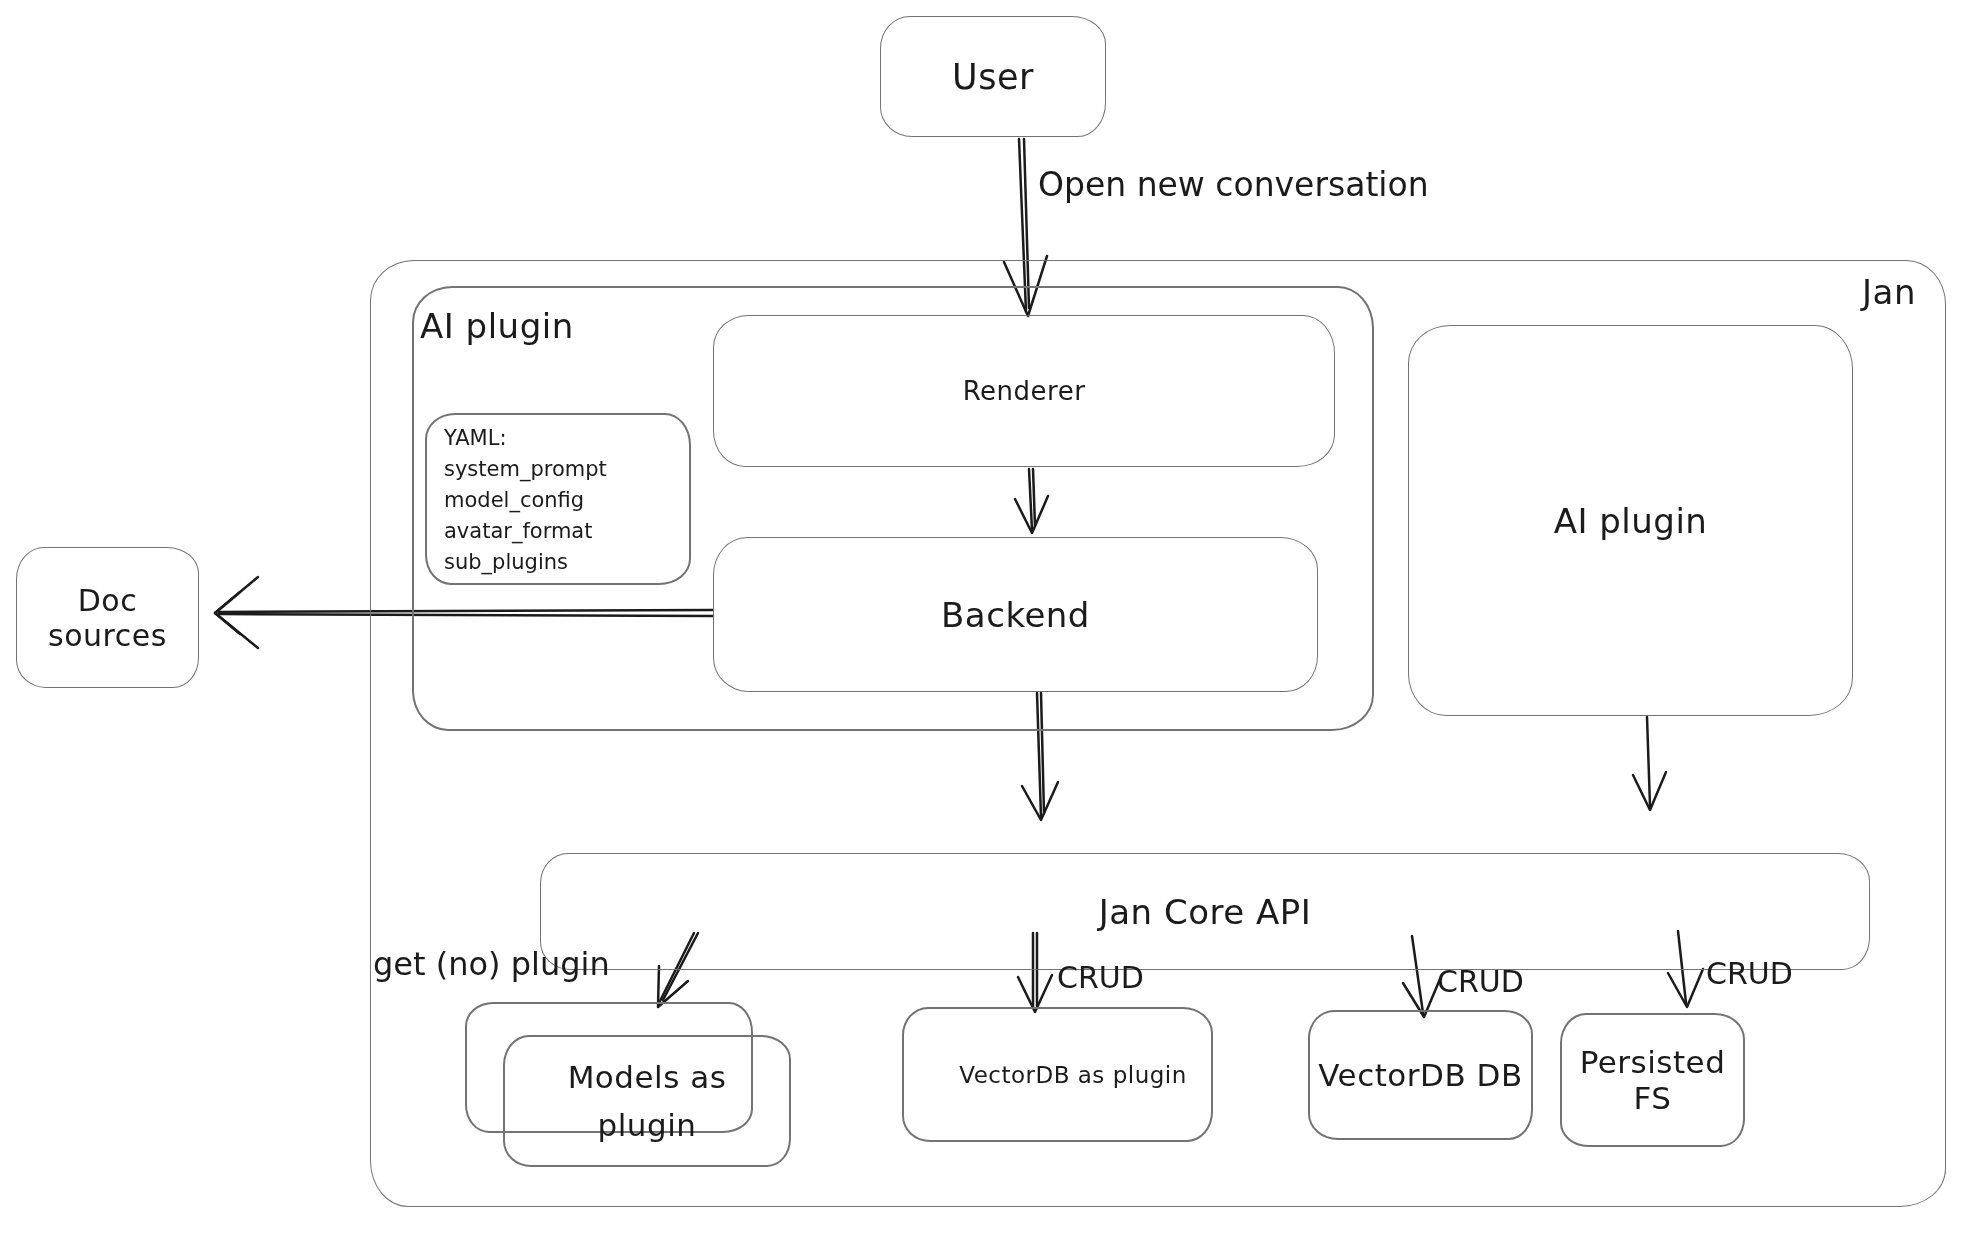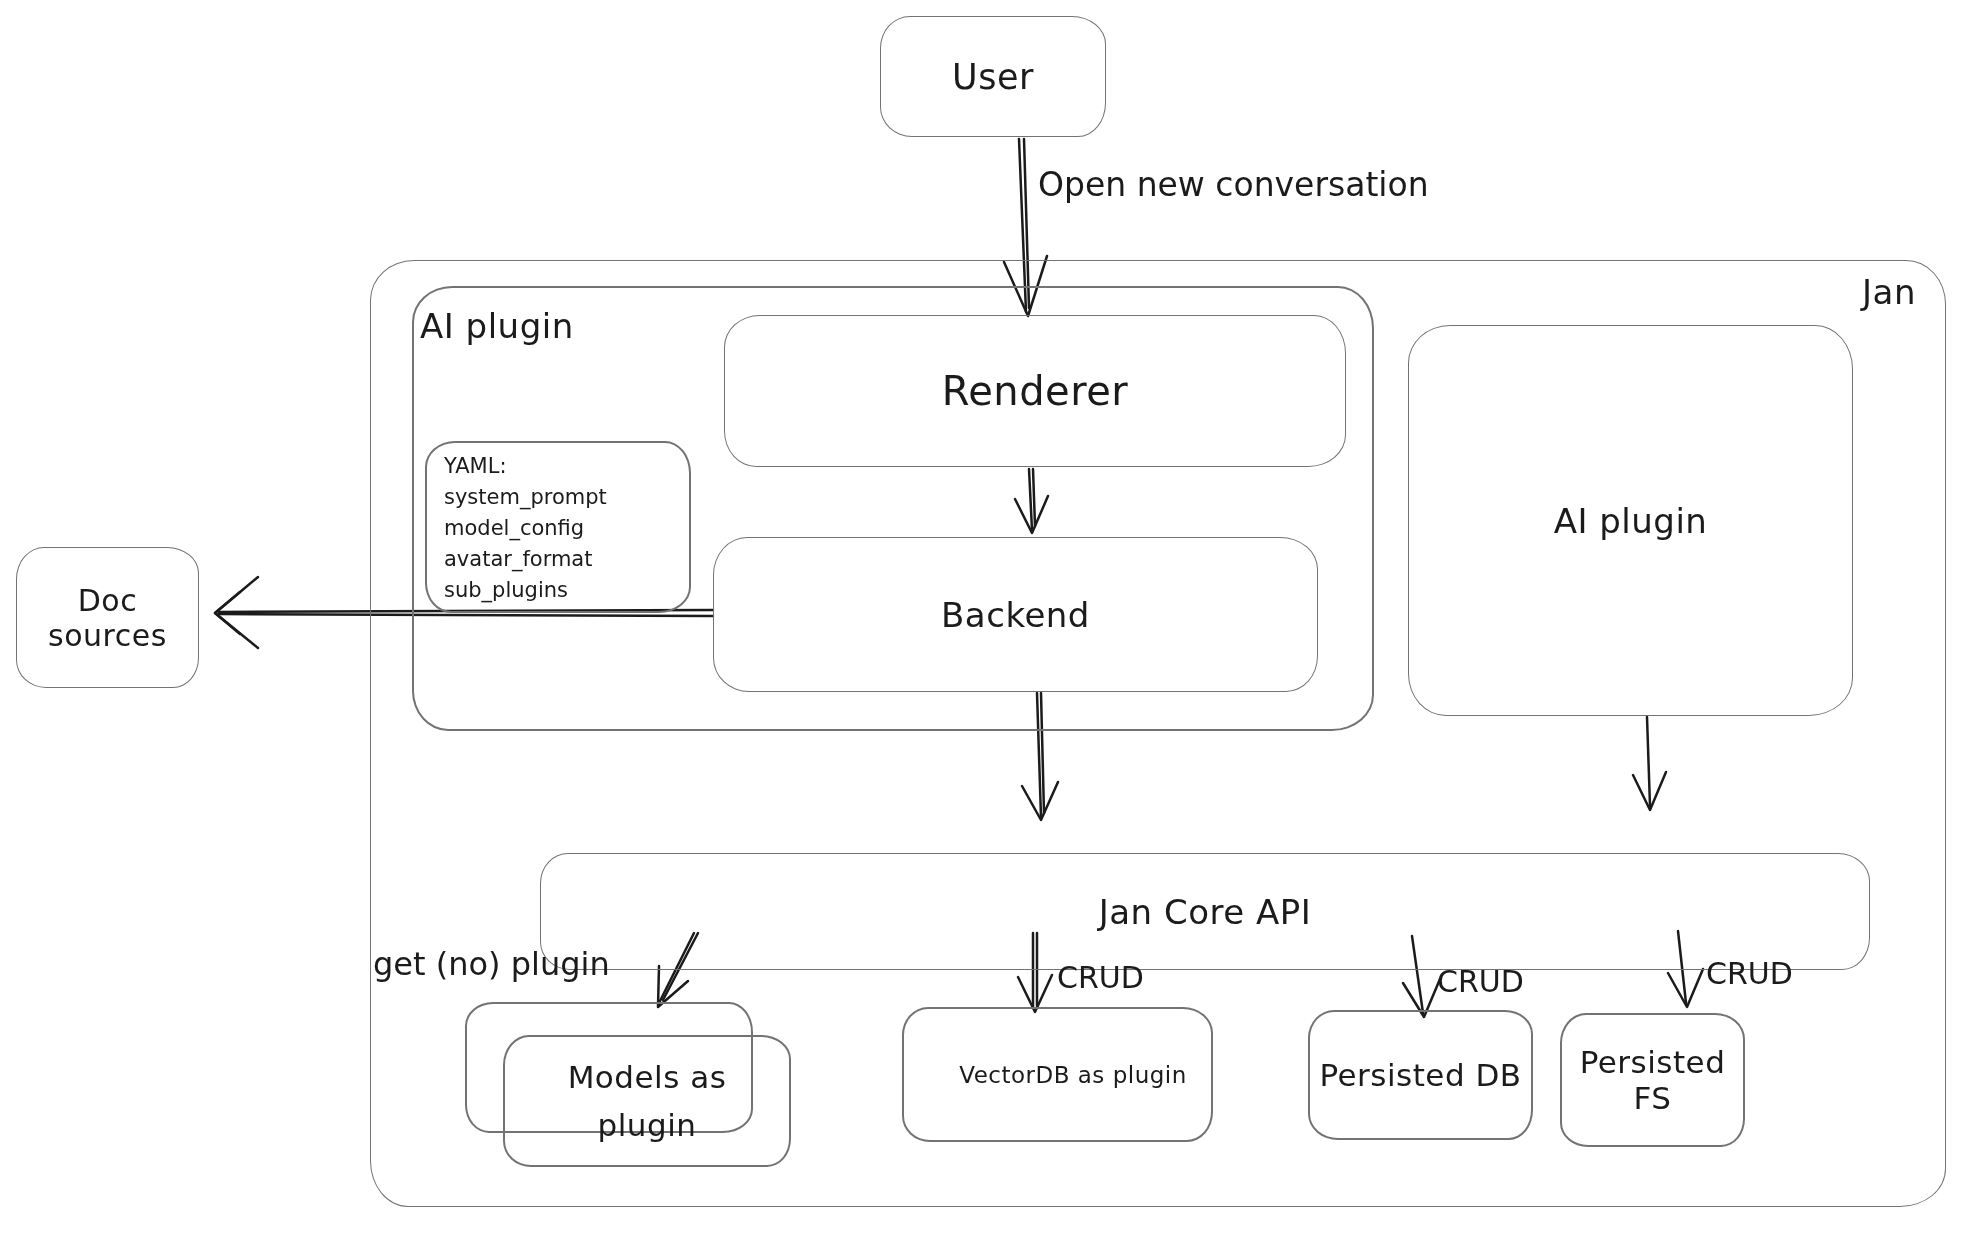--- a/index.html
+++ b/index.html
@@ -37,22 +37,22 @@
     color: #1b1b1b;
     white-space: nowrap;
   }
   .node-text { letter-spacing: 0.5px; }
 
   .user-box        { left: 880px;  top: 16px;   width: 226px;  height: 121px; border-radius: 30px 34px 28px 32px / 32px 28px 34px 30px; font-size: 35px; }
   .jan-box         { left: 370px;  top: 260px;  width: 1576px; height: 947px; border-radius: 44px 40px 46px 38px / 40px 44px 38px 46px; }
   .jan-label       { left: 1760px; top: 272px;  width: 156px;  text-align: right; font-size: 34px; }
   .aiplug-container{ left: 412px;  top: 286px;  width: 962px;  height: 445px; border-radius: 40px 36px 42px 36px / 36px 42px 36px 40px; border-width: 2.5px; }
   .aiplug-label    { left: 420px;  top: 306px;  font-size: 34px; }
-  .renderer-box    { left: 713px;  top: 315px;  width: 622px;  height: 152px; border-radius: 36px 32px 38px 32px / 32px 38px 32px 36px; font-size: 40px; margin-left: 11px; }
-  .yaml-box        { left: 425px;  top: 413px;  width: 266px;  height: 172px; border-radius: 30px 26px 32px 26px / 26px 32px 26px 30px; border-width: 2.5px; margin-top: 28px; }
+  .renderer-box    { left: 713px;  top: 315px;  width: 622px;  height: 152px; border-radius: 36px 32px 38px 32px / 32px 38px 32px 36px; font-size: 26px; }
+  .yaml-box        { left: 425px;  top: 413px;  width: 266px;  height: 172px; border-radius: 30px 26px 32px 26px / 26px 32px 26px 30px; border-width: 2.5px; }
   .yaml-text       { padding: 8px 0 0 17px; font-size: 21px; line-height: 31px; }
   .yaml-text div   { white-space: nowrap; }
   .backend-box     { left: 713px;  top: 537px;  width: 605px;  height: 155px; border-radius: 34px 38px 32px 36px / 38px 32px 36px 34px; font-size: 34px; }
   .aiplug-right-box{ left: 1408px; top: 325px;  width: 445px;  height: 391px; border-radius: 42px 38px 44px 38px / 38px 44px 38px 42px; font-size: 34px; }
   .docsources-box  { left: 16px;   top: 547px;  width: 183px;  height: 141px; border-radius: 28px 32px 26px 30px / 32px 26px 30px 28px; font-size: 30px; }
   .jancore-box     { left: 540px;  top: 815px;  width: 1330px; height: 117px; border-radius: 28px 32px 28px 30px / 30px 28px 32px 28px; font-size: 34px; letter-spacing: 1px; margin-top: 38px; }
   .models-back-box { left: 465px;  top: 1002px; width: 288px;  height: 131px; border-radius: 28px 24px 30px 24px / 24px 30px 24px 28px; border-width: 2.5px; }
   .models-front-box{ left: 503px;  top: 1035px; width: 288px;  height: 132px; border-radius: 26px 30px 24px 28px / 30px 24px 28px 26px; border-width: 2.5px; font-size: 31px; background: transparent; }
   .vectordb-box    { left: 902px;  top: 1007px; width: 311px;  height: 135px; border-radius: 26px 30px 26px 28px / 28px 26px 30px 26px; border-width: 2.5px; font-size: 23px; padding-left: 31px; }
   .persisteddb-box { left: 1308px; top: 1010px; width: 225px;  height: 130px; border-radius: 26px 28px 24px 30px / 28px 24px 30px 26px; border-width: 2.5px; font-size: 31px; }
@@ -170,21 +170,21 @@
   <div class="box models-back-box"></div>
   <div class="box flexc models-front-box">
     <span class="node-text wrap2">Models as plugin</span>
   </div>
 
   <div class="box flexc vectordb-box">
     <span class="node-text wrap2v">VectorDB as plugin</span>
   </div>
 
   <div class="box flexc persisteddb-box">
-    <span class="node-text">Persisted DB</span>
+    <span class="node-text">VectorDB DB</span>
   </div>
 
   <div class="box flexc persistedfs-box">
     <span class="node-text">Persisted FS</span>
   </div>
 
   <div class="lbl openconv-label">
     <div>Open new conversation</div>
   </div>
   <div class="lbl stream-label">get (no) plugin</div>

